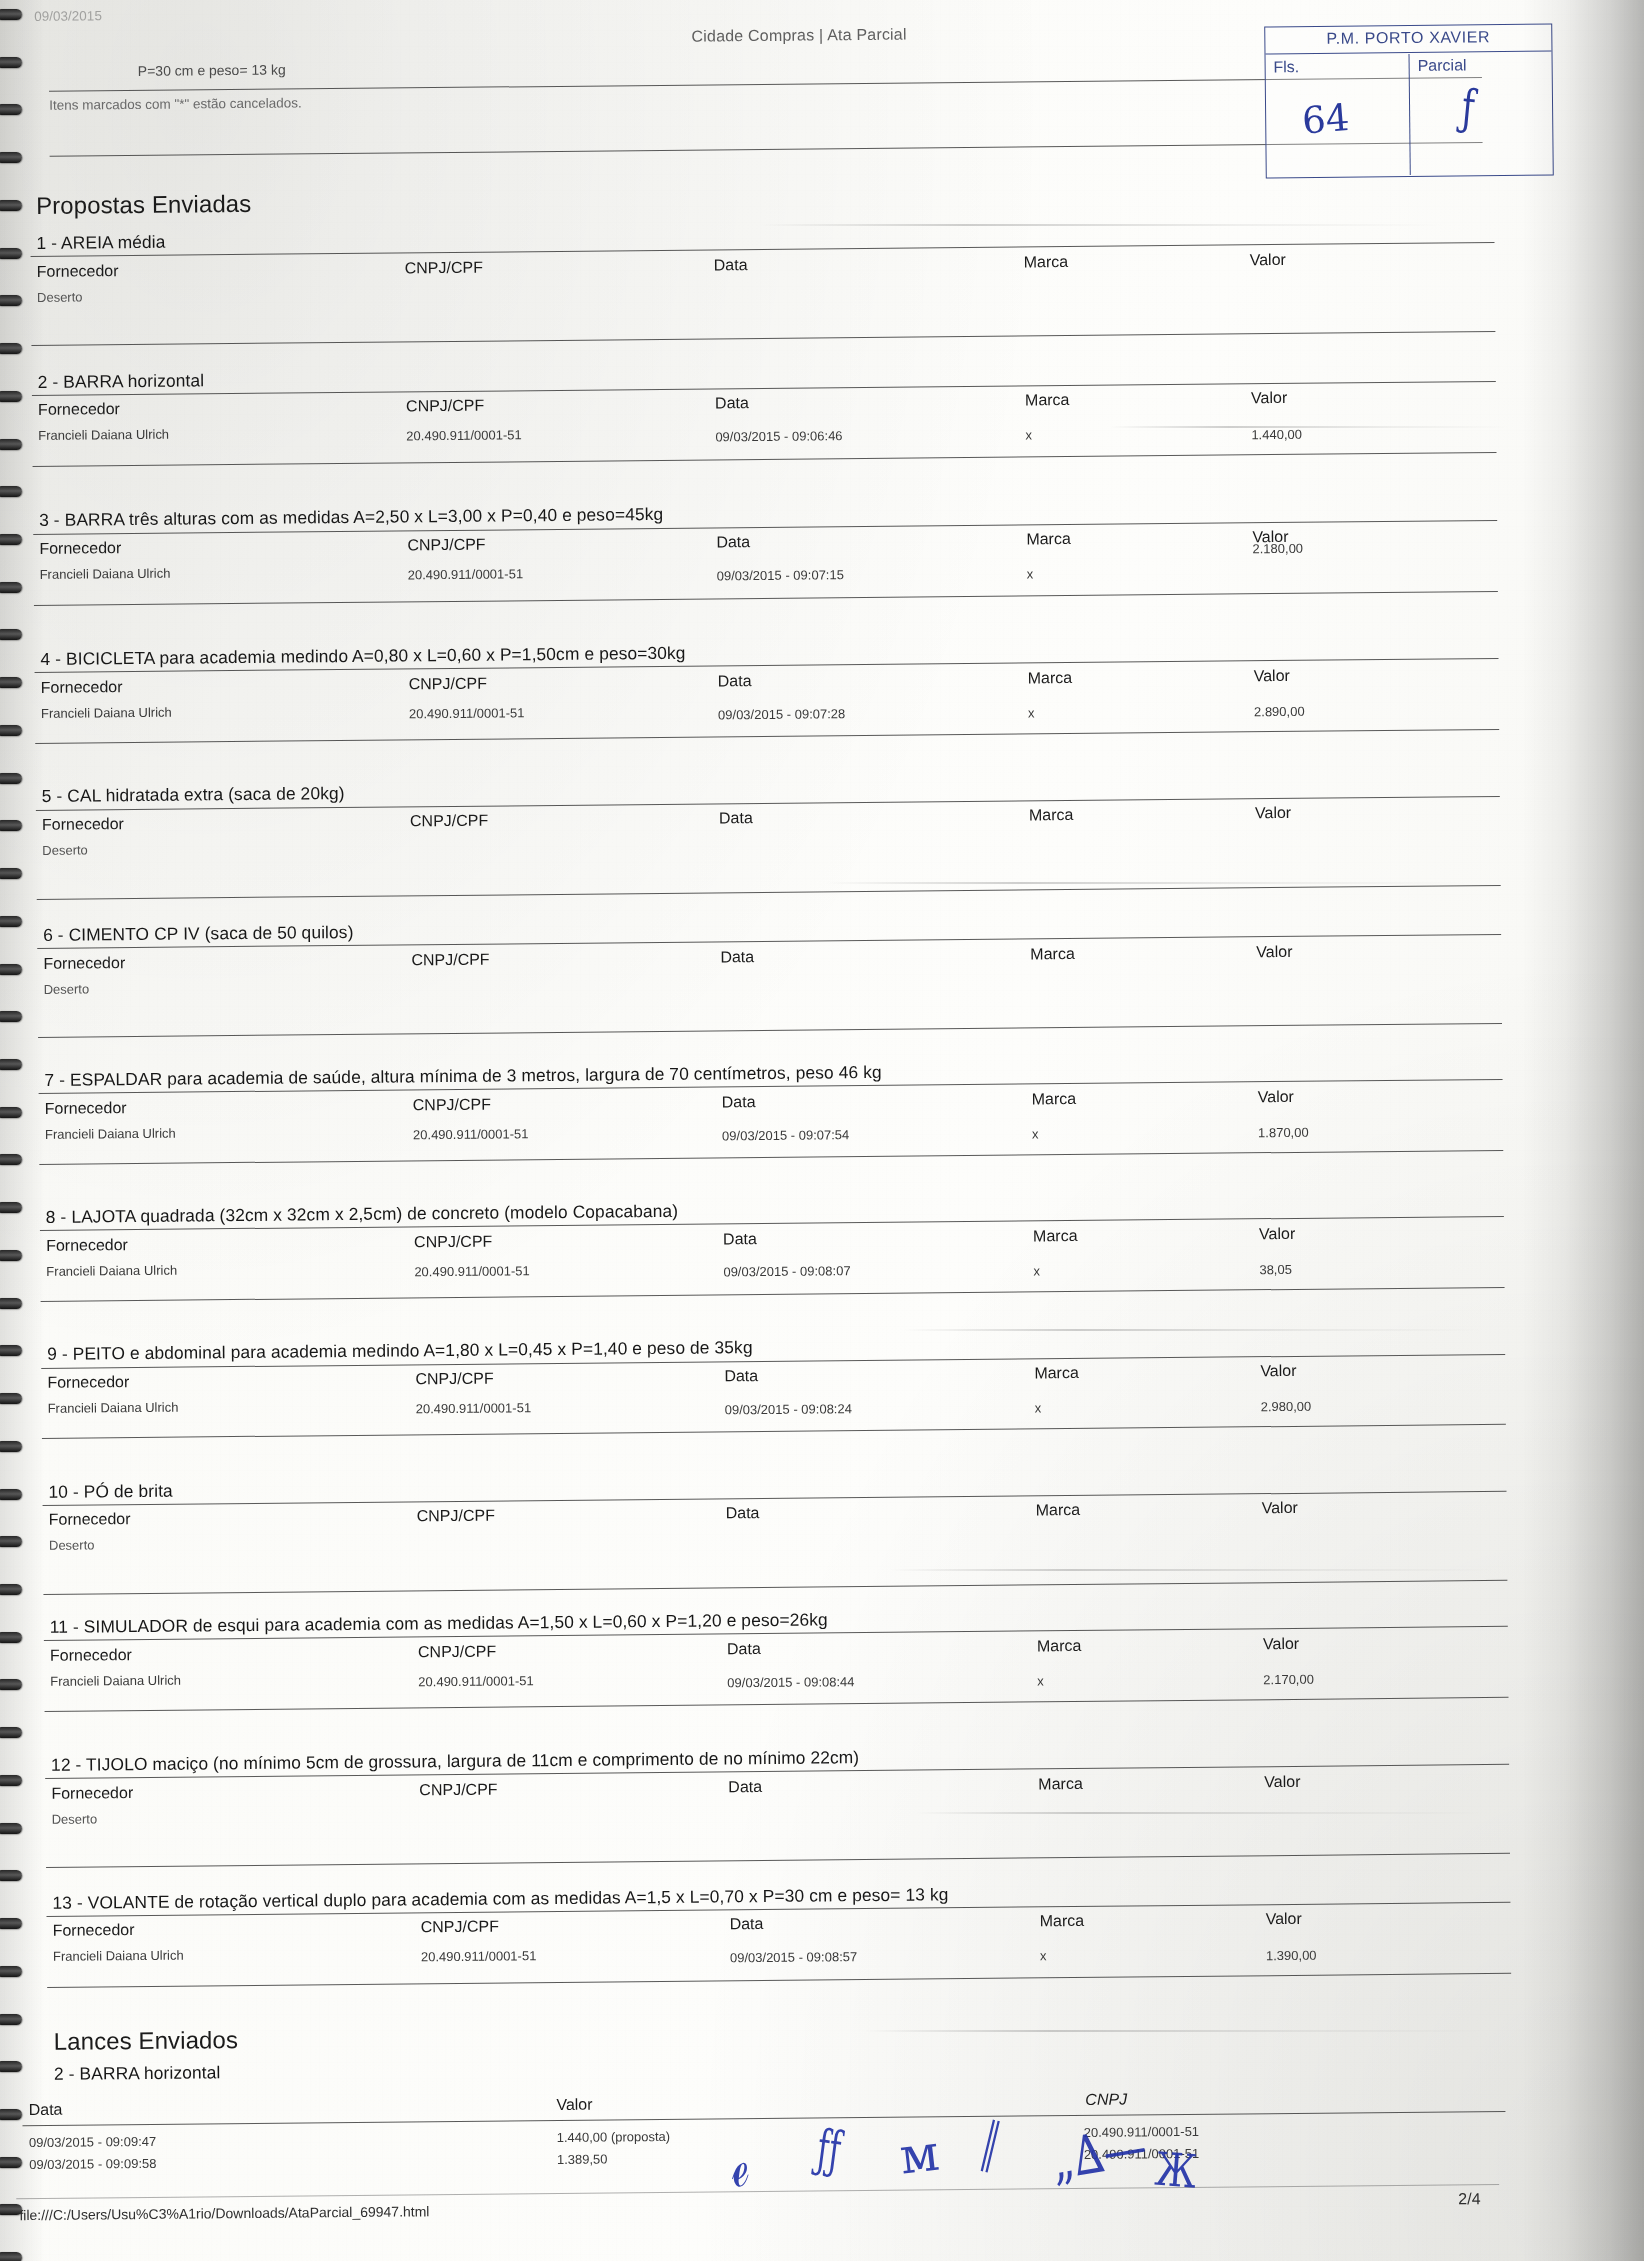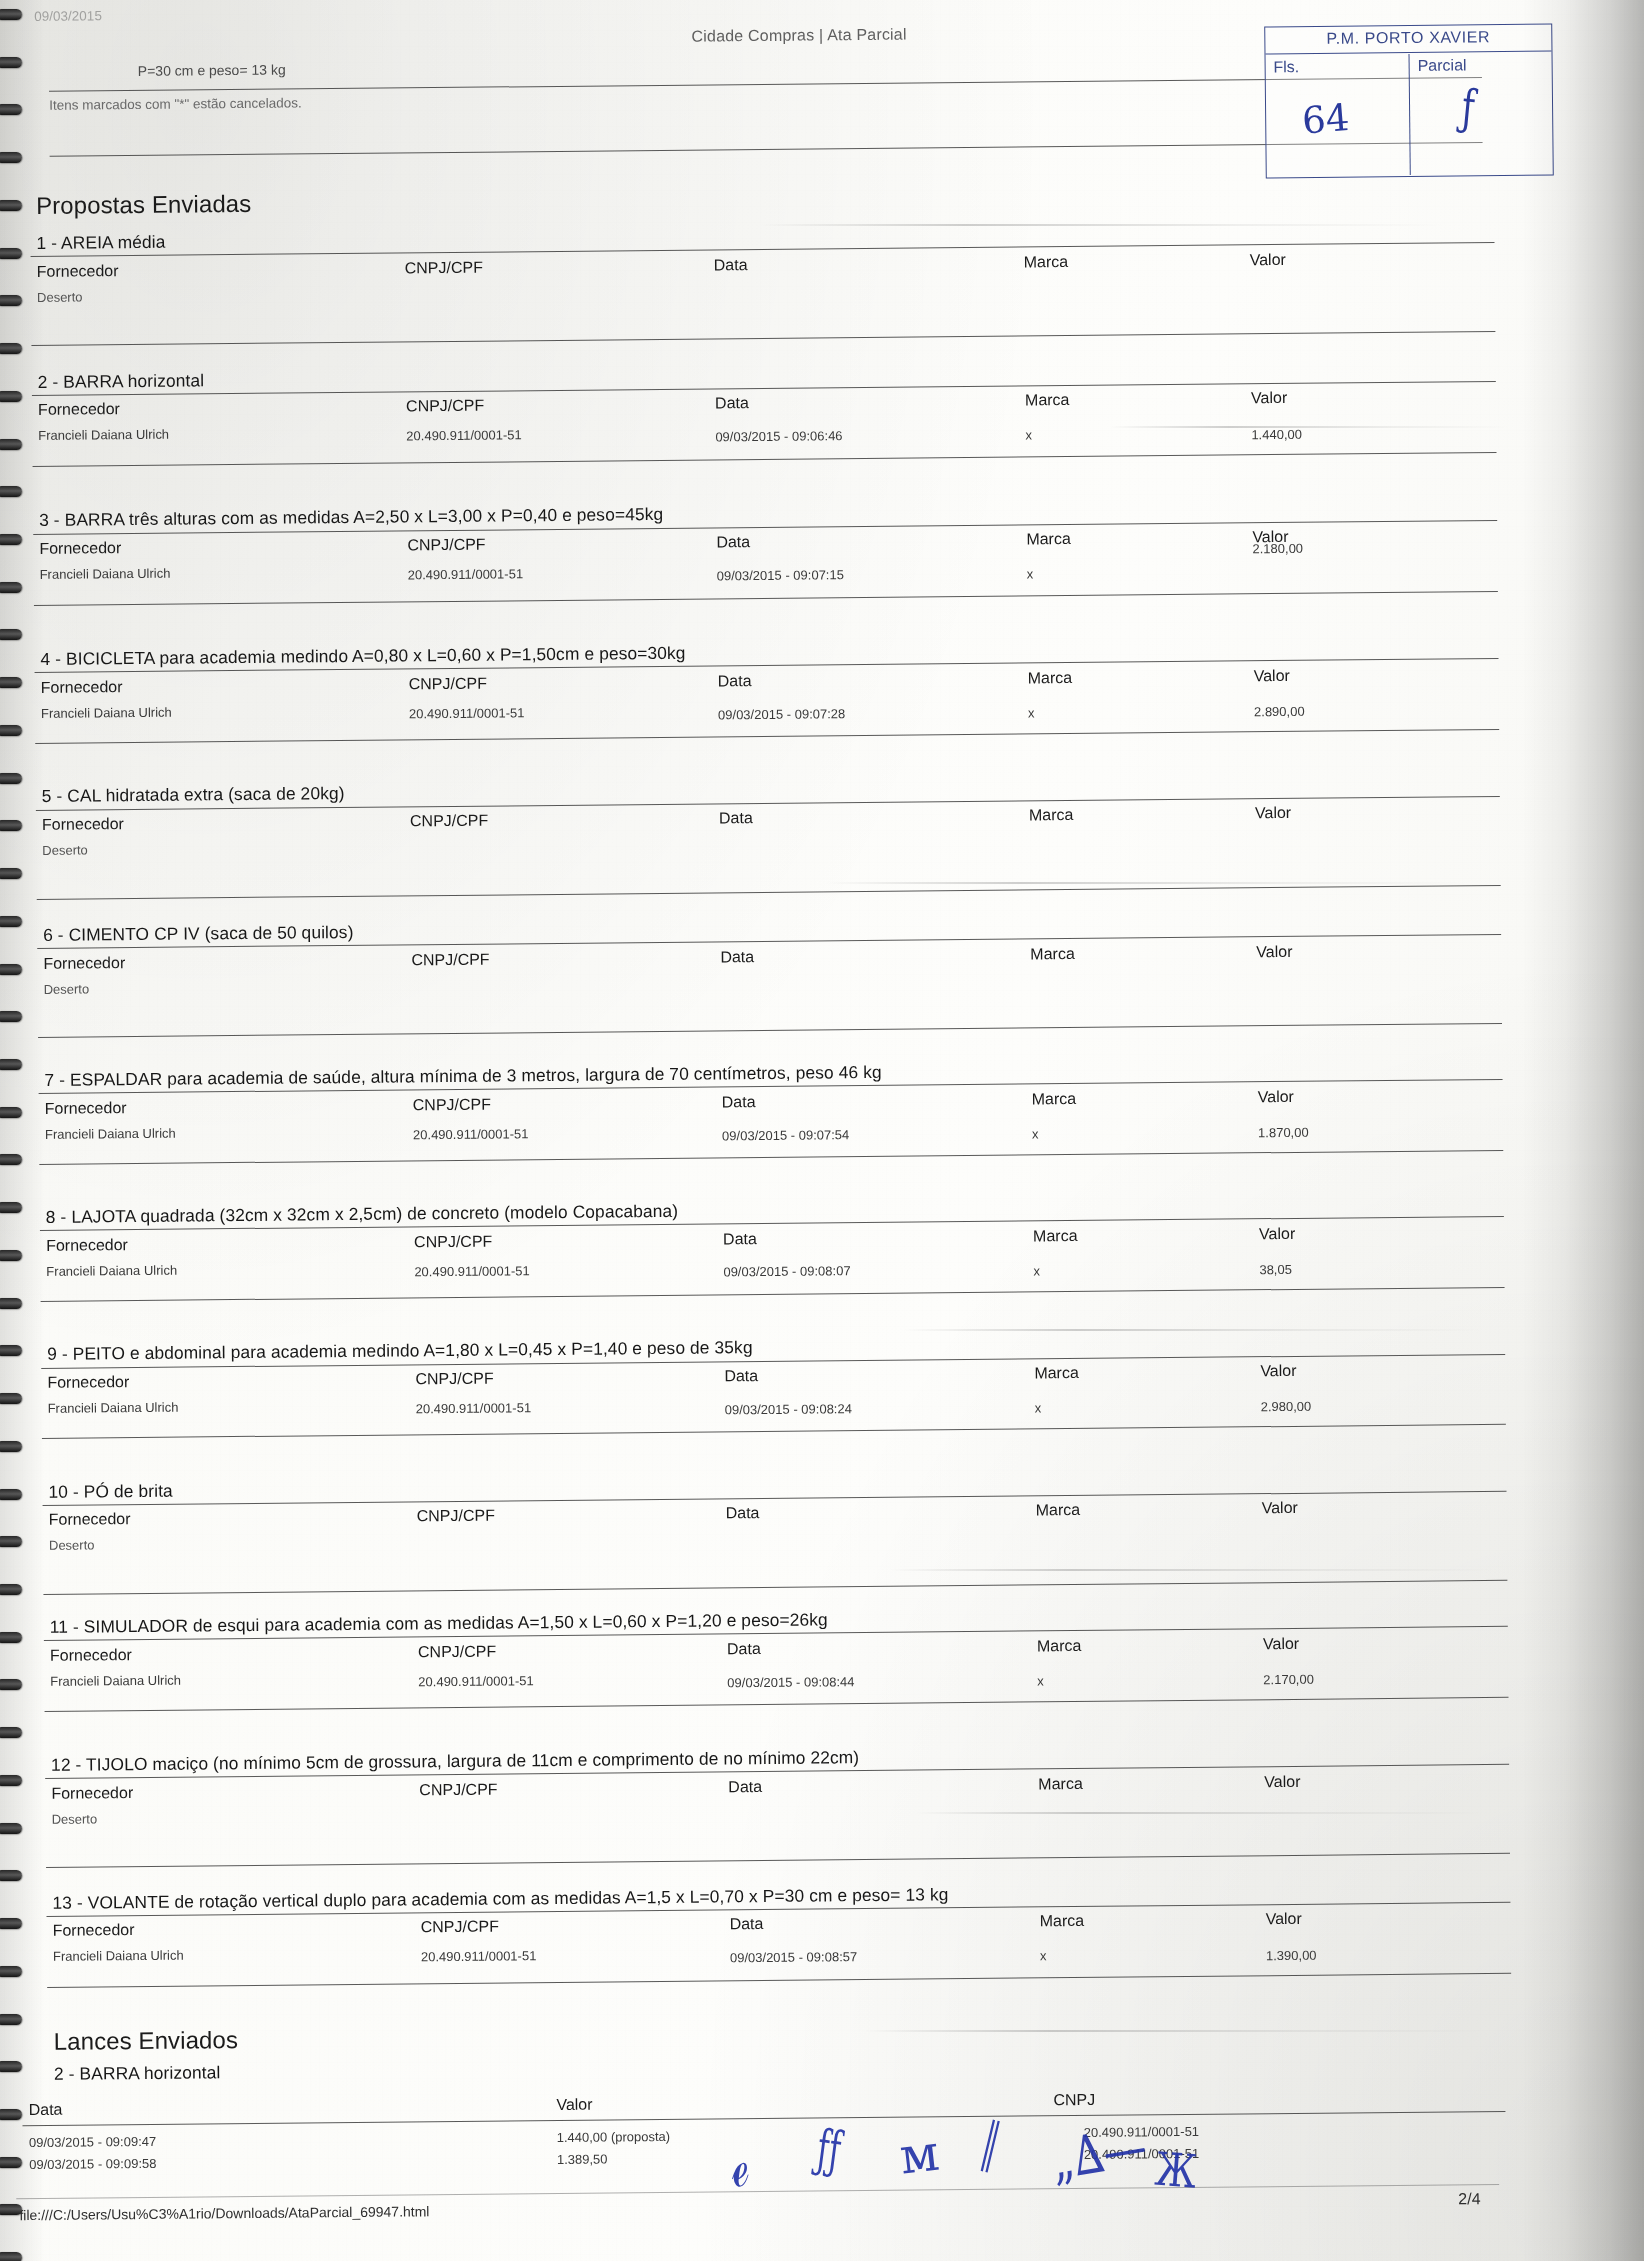--- a/index.html
+++ b/index.html
@@ -428,21 +428,21 @@
           <div class="abs cell" style="left: 1258px; top: 1954px;">1.390,00</div>
           <div class="rule" style="left: 39px; top: 1981px; width: 1464px;"></div>
         </div>
       </div>
 
     <div id="lances-block">
         <div class="abs section-title" style="left: 45px; top: 2022px;">Lances Enviados</div>
         <div class="abs item-title" style="left: 45px; top: 2058px;">2 - BARRA horizontal</div>
         <div class="abs col-head" style="left: 19.3px; top: 2095px;">Data</div>
         <div class="abs col-head" style="left: 547px; top: 2095px;">Valor</div>
-        <div class="abs col-head" style="left: 1044px; top: 2095px;">CNPJ</div>
+        <div class="abs col-head" style="left: 1076px; top: 2095px; font-style: italic;">CNPJ</div>
         <div class="rule" style="left: 13px; top: 2119px; width: 1483px;"></div>
         <div class="abs cell" style="left: 19.3px; top: 2129px;">09/03/2015 - 09:09:47</div>
         <div class="abs cell" style="left: 547px; top: 2129px;">1.440,00 (proposta)</div>
         <div class="abs cell" style="left: 1074px; top: 2129px;">20.490.911/0001-51</div>
         <div class="abs cell" style="left: 19.3px; top: 2151px;">09/03/2015 - 09:09:58</div>
         <div class="abs cell" style="left: 547px; top: 2151px;">1.389,50</div>
         <div class="abs cell" style="left: 1074px; top: 2151px;">20.490.911/0001-51</div>
       </div>
 
     <div class="rule light" style="left:6.4px; top:2192px; width:1483px; opacity:.55;"></div>

